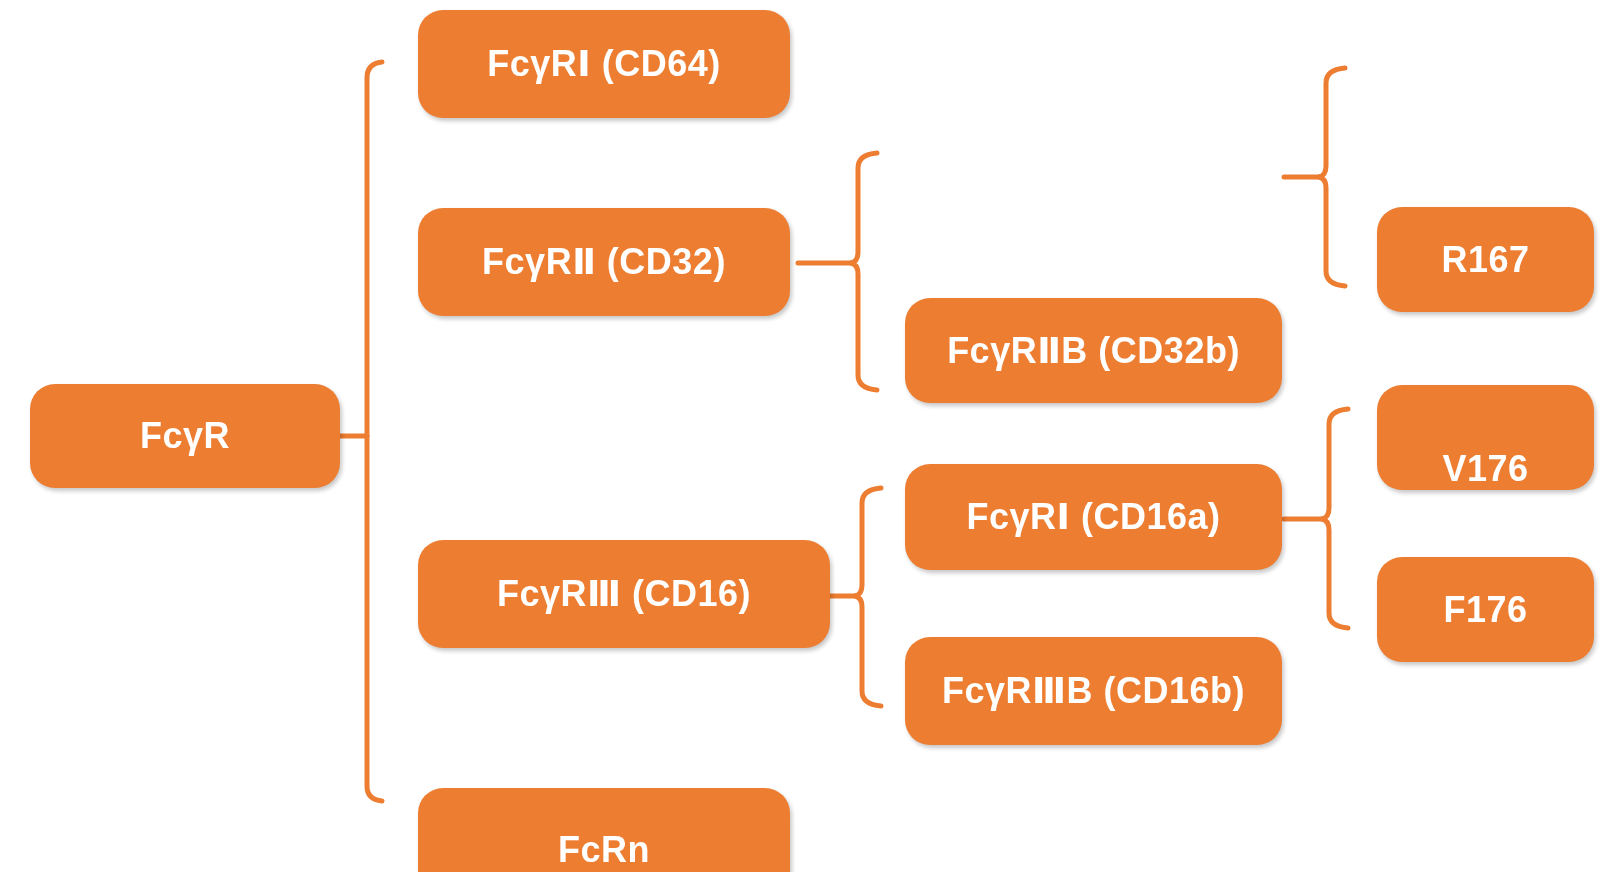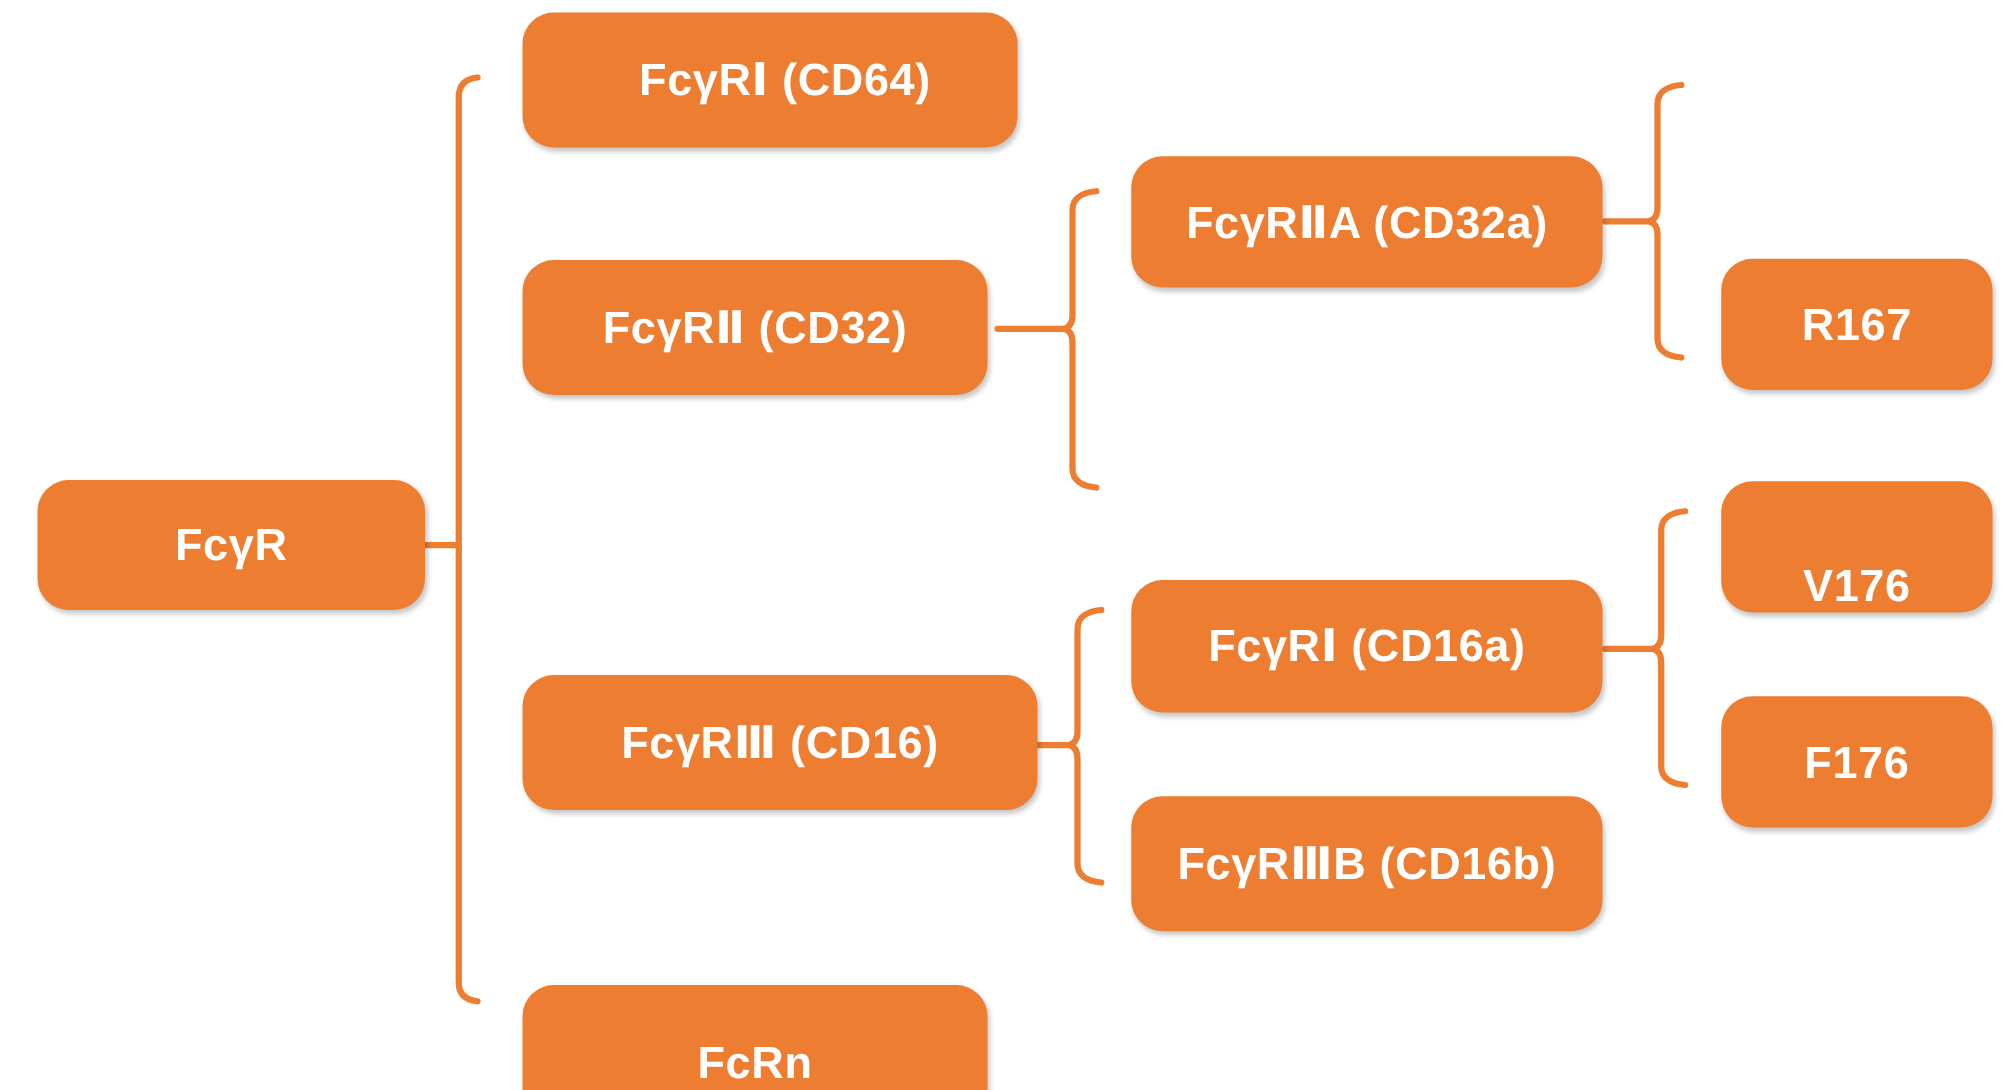--- a/index.html
+++ b/index.html
@@ -37,21 +37,21 @@
     display: flex;
     align-items: center;
     justify-content: center;
     font-weight: 700;
     font-size: 36px;
     letter-spacing: 0.5px;
     box-shadow: 2px 3px 4px rgba(0, 0, 0, 0.22);
     white-space: nowrap;
   }
   #n-fcgr   { left: 8px;    top: 384px; width: 310px; height: 104px; margin-left: 22px; }
-  #n-fcgr1  { left: 418px;  top: 10px;  width: 372px; height: 108px; padding-left: 24px; }
+  #n-fcgr1  { left: 418px;  top: 10px;  width: 372px; height: 108px; }
   #n-fcgr2  { left: 418px;  top: 208px; width: 372px; height: 108px; }
   #n-fcgr3  { left: 418px;  top: 540px; width: 412px; height: 108px; }
   #n-fcrn   { left: 418px;  top: 788px; width: 372px; height: 124px; }
   #n-fcgr2a { left: 905px;  top: 125px; width: 377px; height: 105px; }
   #n-fcgr2b { left: 905px;  top: 298px; width: 377px; height: 105px; }
   #n-fcgr3a { left: 905px;  top: 464px; width: 377px; height: 106px; }
   #n-fcgr3b { left: 905px;  top: 637px; width: 377px; height: 108px; }
   #n-h167   { left: 1377px; top: 43px;  width: 217px; height: 105px; }
   #n-r167   { left: 1377px; top: 207px; width: 217px; height: 105px; }
   #n-v176   { left: 1377px; top: 385px; width: 217px; height: 105px; align-items: flex-end; }
@@ -93,24 +93,24 @@
   </div>
 
   <div class="node" id="n-fcgr3">
     <span>FcγRⅢ (CD16)</span>
   </div>
 
   <div class="node" id="n-fcrn">
     <span>FcRn</span>
   </div>
 
-  <div class="node" id="n-fcgr2a">
-    <span>FcγRⅡA (CD32a)</span>
+
+  <div class="node" id="n-fcgr2b">
+    <span>FcγRⅡB (CD32b)</span>
   </div>
-
 
   <div class="node" id="n-fcgr3a">
     <span>FcγRⅠ (CD16a)</span>
   </div>
 
   <div class="node" id="n-fcgr3b">
     <span>FcγRⅢB (CD16b)</span>
   </div>
 
 

